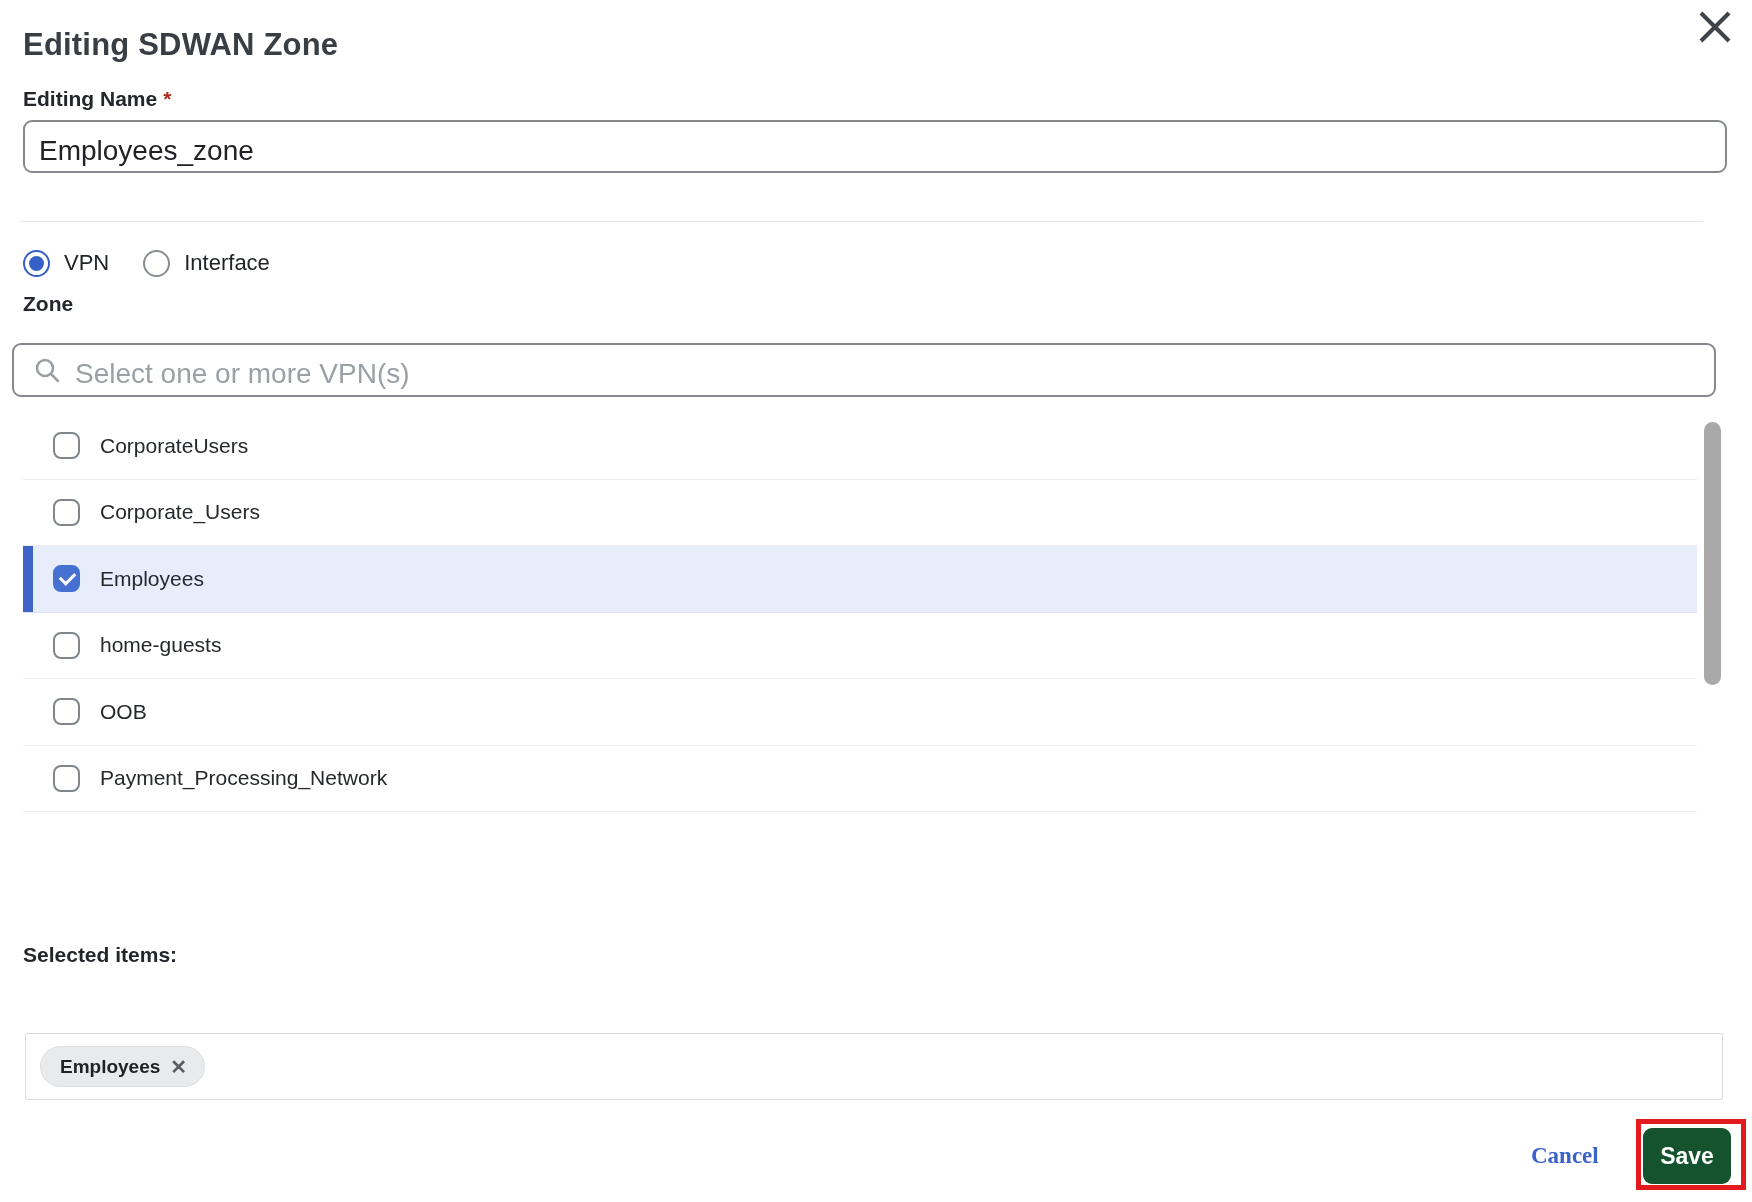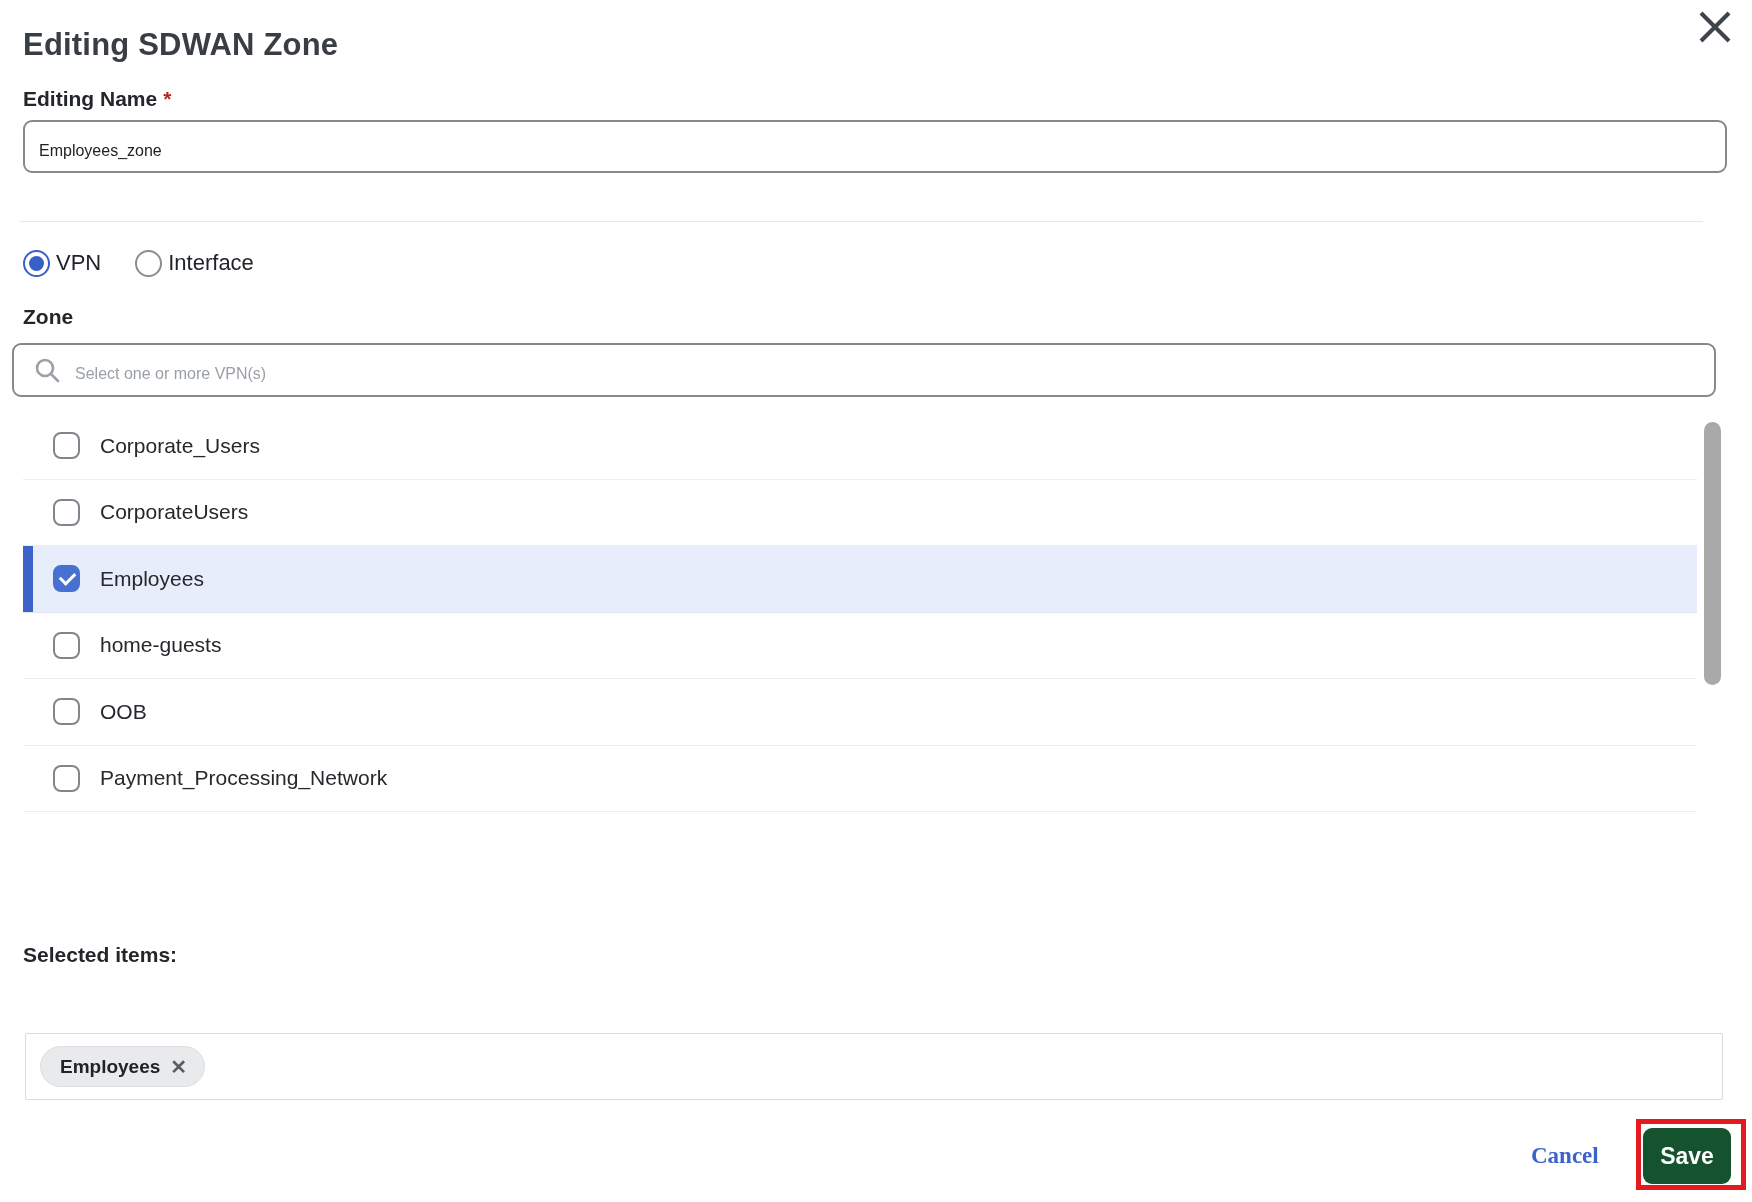--- a/index.html
+++ b/index.html
@@ -25,38 +25,38 @@
   .field-label{
     position:absolute;left:23px;
     font-size:21px;font-weight:700;color:#23262a;
   }
   .required{color:#b3261e;font-weight:700;margin-left:6px;}
   
   .text-input{
     position:absolute;left:23px;width:1704px;height:53px;
     border:2px solid #85898e;border-radius:9px;
     font-family:"Liberation Sans", sans-serif;
-    font-size:16px;color:#202225;
+    font-size:28px;color:#202225;
     padding:8px 16px 0 14px;outline:none;background:#fff;
   }
   .search-wrap{position:absolute;left:12px;top:343px;width:1704px;height:54px;}
   .search-wrap .text-input{left:0;top:0;width:100%;height:100%;padding-left:61px;}
   .search-wrap .text-input::placeholder{color:#9aa0a6;opacity:1;}
   .search-icon{position:absolute;left:22px;top:14px;pointer-events:none;}
   
   .section-divider{
     position:absolute;left:20px;top:221px;width:1683px;height:0;
     border-top:1px solid #e7e8ea;
   }
   
   .radio-group{
     position:absolute;left:23px;top:248px;height:30px;
     display:flex;align-items:center;gap:34px;
   }
-  .radio-option{display:flex;align-items:center;gap:6px;cursor:pointer;}
+  .radio-option{display:flex;align-items:center;gap:14px;cursor:pointer;}
   .radio-dot{
     width:27px;height:27px;border-radius:50%;
     border:2.5px solid #888d92;background:#fff;position:relative;flex:0 0 auto;
   }
   .radio-dot.selected{border-color:#3660c7;}
   .radio-dot.selected::after{
     content:"";position:absolute;left:4px;top:4px;right:4px;bottom:4px;
     background:#3660c7;border-radius:50%;
   }
   .radio-label{font-size:22px;color:#202328;}
@@ -150,37 +150,37 @@
     <div class="radio-option">
       <span class="radio-dot selected"></span>
       <span class="radio-label">VPN</span>
     </div>
     <div class="radio-option">
       <span class="radio-dot"></span>
       <span class="radio-label">Interface</span>
     </div>
   </div>
 
-  <div class="field-label" style="top:305px;">Zone</div>
+  <div class="field-label" style="top:292px;">Zone</div>
   <div class="search-wrap">
     <input class="text-input" type="text" value="" placeholder="Select one or more VPN(s)" style="">
     <svg class="search-icon" width="27" height="27" viewBox="0 0 27 27">
       <circle cx="11" cy="11" r="8" fill="none" stroke="#9aa0a6" stroke-width="2.6"></circle>
       <line x1="17" y1="17" x2="24" y2="24" stroke="#9aa0a6" stroke-width="2.6" stroke-linecap="round"></line>
     </svg>
   </div>
 
   <div class="vpn-list">
       <div class="list-row">
     <span class="checkbox"></span>
+    <span class="row-label">CorporateUsers</span>
+  </div>
+      <div class="list-row">
+    <span class="checkbox"></span>
     <span class="row-label">Corporate_Users</span>
-  </div>
-      <div class="list-row">
-    <span class="checkbox"></span>
-    <span class="row-label">CorporateUsers</span>
   </div>
       <div class="list-row selected">
     <span class="checkbox checked"></span>
     <span class="row-label">Employees</span>
   </div>
       <div class="list-row">
     <span class="checkbox"></span>
     <span class="row-label">home-guests</span>
   </div>
       <div class="list-row">

